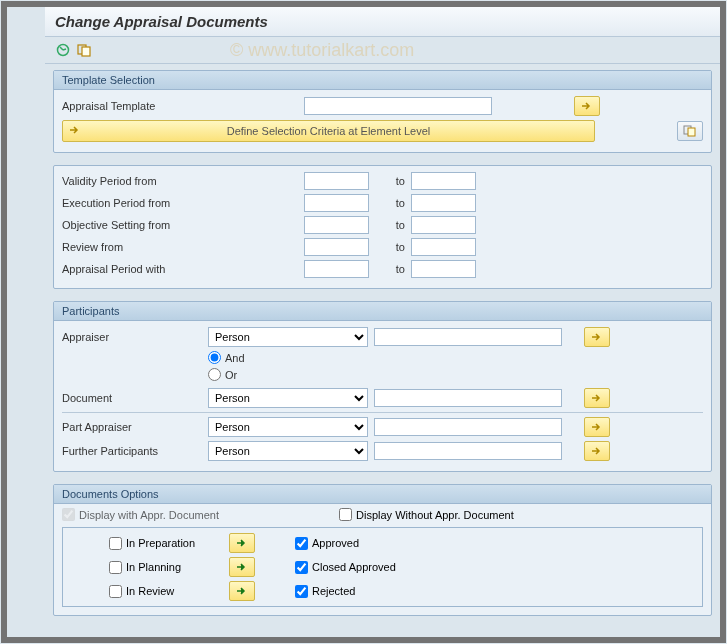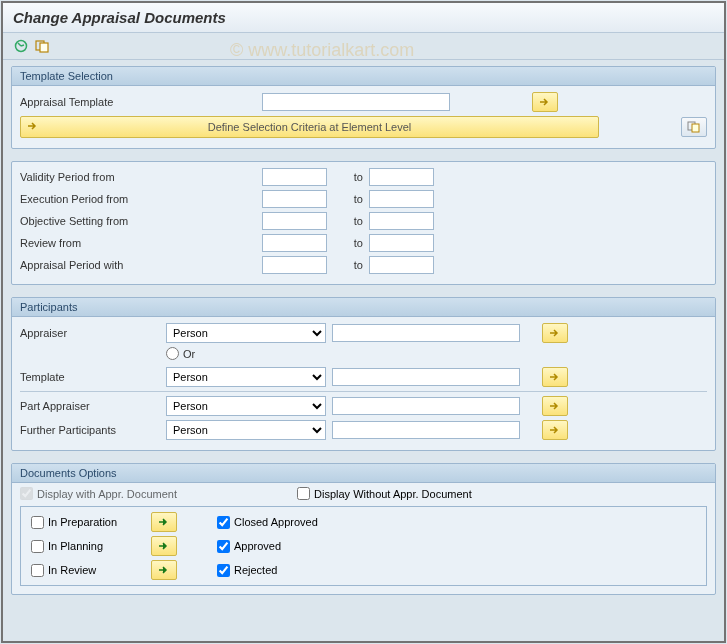--- a/index.html
+++ b/index.html
@@ -10,25 +10,26 @@
     body {
       font-family: Arial, sans-serif;
       font-size: 11px;
       background: #dce6ed;
       width: 727px;
       height: 644px;
       overflow: hidden;
       position: relative;
     }
     .window {
-      border: 2px solid #737373;
+      border: 6px solid #737373;
       width: 725px;
       height: 642px;
       margin: 1px;
       background: #dce6ed;
+      padding-left: 38px;
     }
     .title-bar {
       background: linear-gradient(to bottom, #f7fafd, #e4ecf3);
       padding: 6px 10px;
       border-bottom: 1px solid #b8c9d9;
       font-size: 15px;
       font-weight: bold;
       font-style: italic;
       color: #333;
     }
@@ -209,20 +210,21 @@
     .status-line {
       display: flex;
       align-items: center;
       height: 22px;
       font-size: 11px;
     }
     .status-line .cb-wrap {
       width: 120px;
       display: flex;
       align-items: center;
+      margin-left: 36px;
     }
     .watermark {
       position: absolute;
       top: 40px;
       left: 230px;
       font-size: 18px;
       color: rgba(220, 180, 100, 0.35);
       pointer-events: none;
       z-index: 999;
     }
@@ -336,28 +338,34 @@
             <option>Person</option>
           </select>
           <input type="text" class="input-lg" style="">
           <div class="spacer" style="width:10px"></div>
           <div class="arrow-button">
             <svg width="12" height="10" viewBox="0 0 12 10">
                 <path d="M1 5 L8 5 M5 2 L8 5 L5 8" stroke="#b08a00" stroke-width="1.5" fill="none"></path>
               </svg>
           </div>
         </div>
+        <div class="row" style="margin-left:146px; margin-bottom:1px;">
+          <label class="radio-row">
+            <input type="radio" name="andor" checked="" style="">
+            <span>And</span>
+          </label>
+        </div>
         <div class="row" style="margin-left:146px;">
           <label class="radio-row">
             <input type="radio" name="andor" style="">
             <span>Or</span>
           </label>
         </div>
         <div class="row">
-          <div class="label">Template</div>
+          <div class="label">Document</div>
           <select style="width:160px">
             <option>Person</option>
           </select>
           <input type="text" class="input-lg" style="">
           <div class="spacer" style="width:10px"></div>
           <div class="arrow-button">
             <svg width="12" height="10" viewBox="0 0 12 10">
                 <path d="M1 5 L8 5 M5 2 L8 5 L5 8" stroke="#b08a00" stroke-width="1.5" fill="none"></path>
               </svg>
           </div>
@@ -437,25 +445,25 @@
               <div class="arrow-button green">
                 <svg width="12" height="10" viewBox="0 0 12 10">
                     <path d="M1 5 L8 5 M5 2 L8 5 L5 8" stroke="#1a7a1a" stroke-width="1.5" fill="none"></path>
                   </svg>
               </div>
             </div>
           </div>
           <div class="status-col">
             <div class="status-line">
               <input type="checkbox" checked="" style="">
+              <span>Approved</span>
+            </div>
+            <div class="status-line">
+              <input type="checkbox" checked="" style="">
               <span>Closed Approved</span>
-            </div>
-            <div class="status-line">
-              <input type="checkbox" checked="" style="">
-              <span>Approved</span>
             </div>
             <div class="status-line">
               <input type="checkbox" checked="" style="">
               <span>Rejected</span>
             </div>
           </div>
         </div>
       </div>
     </div>
 

